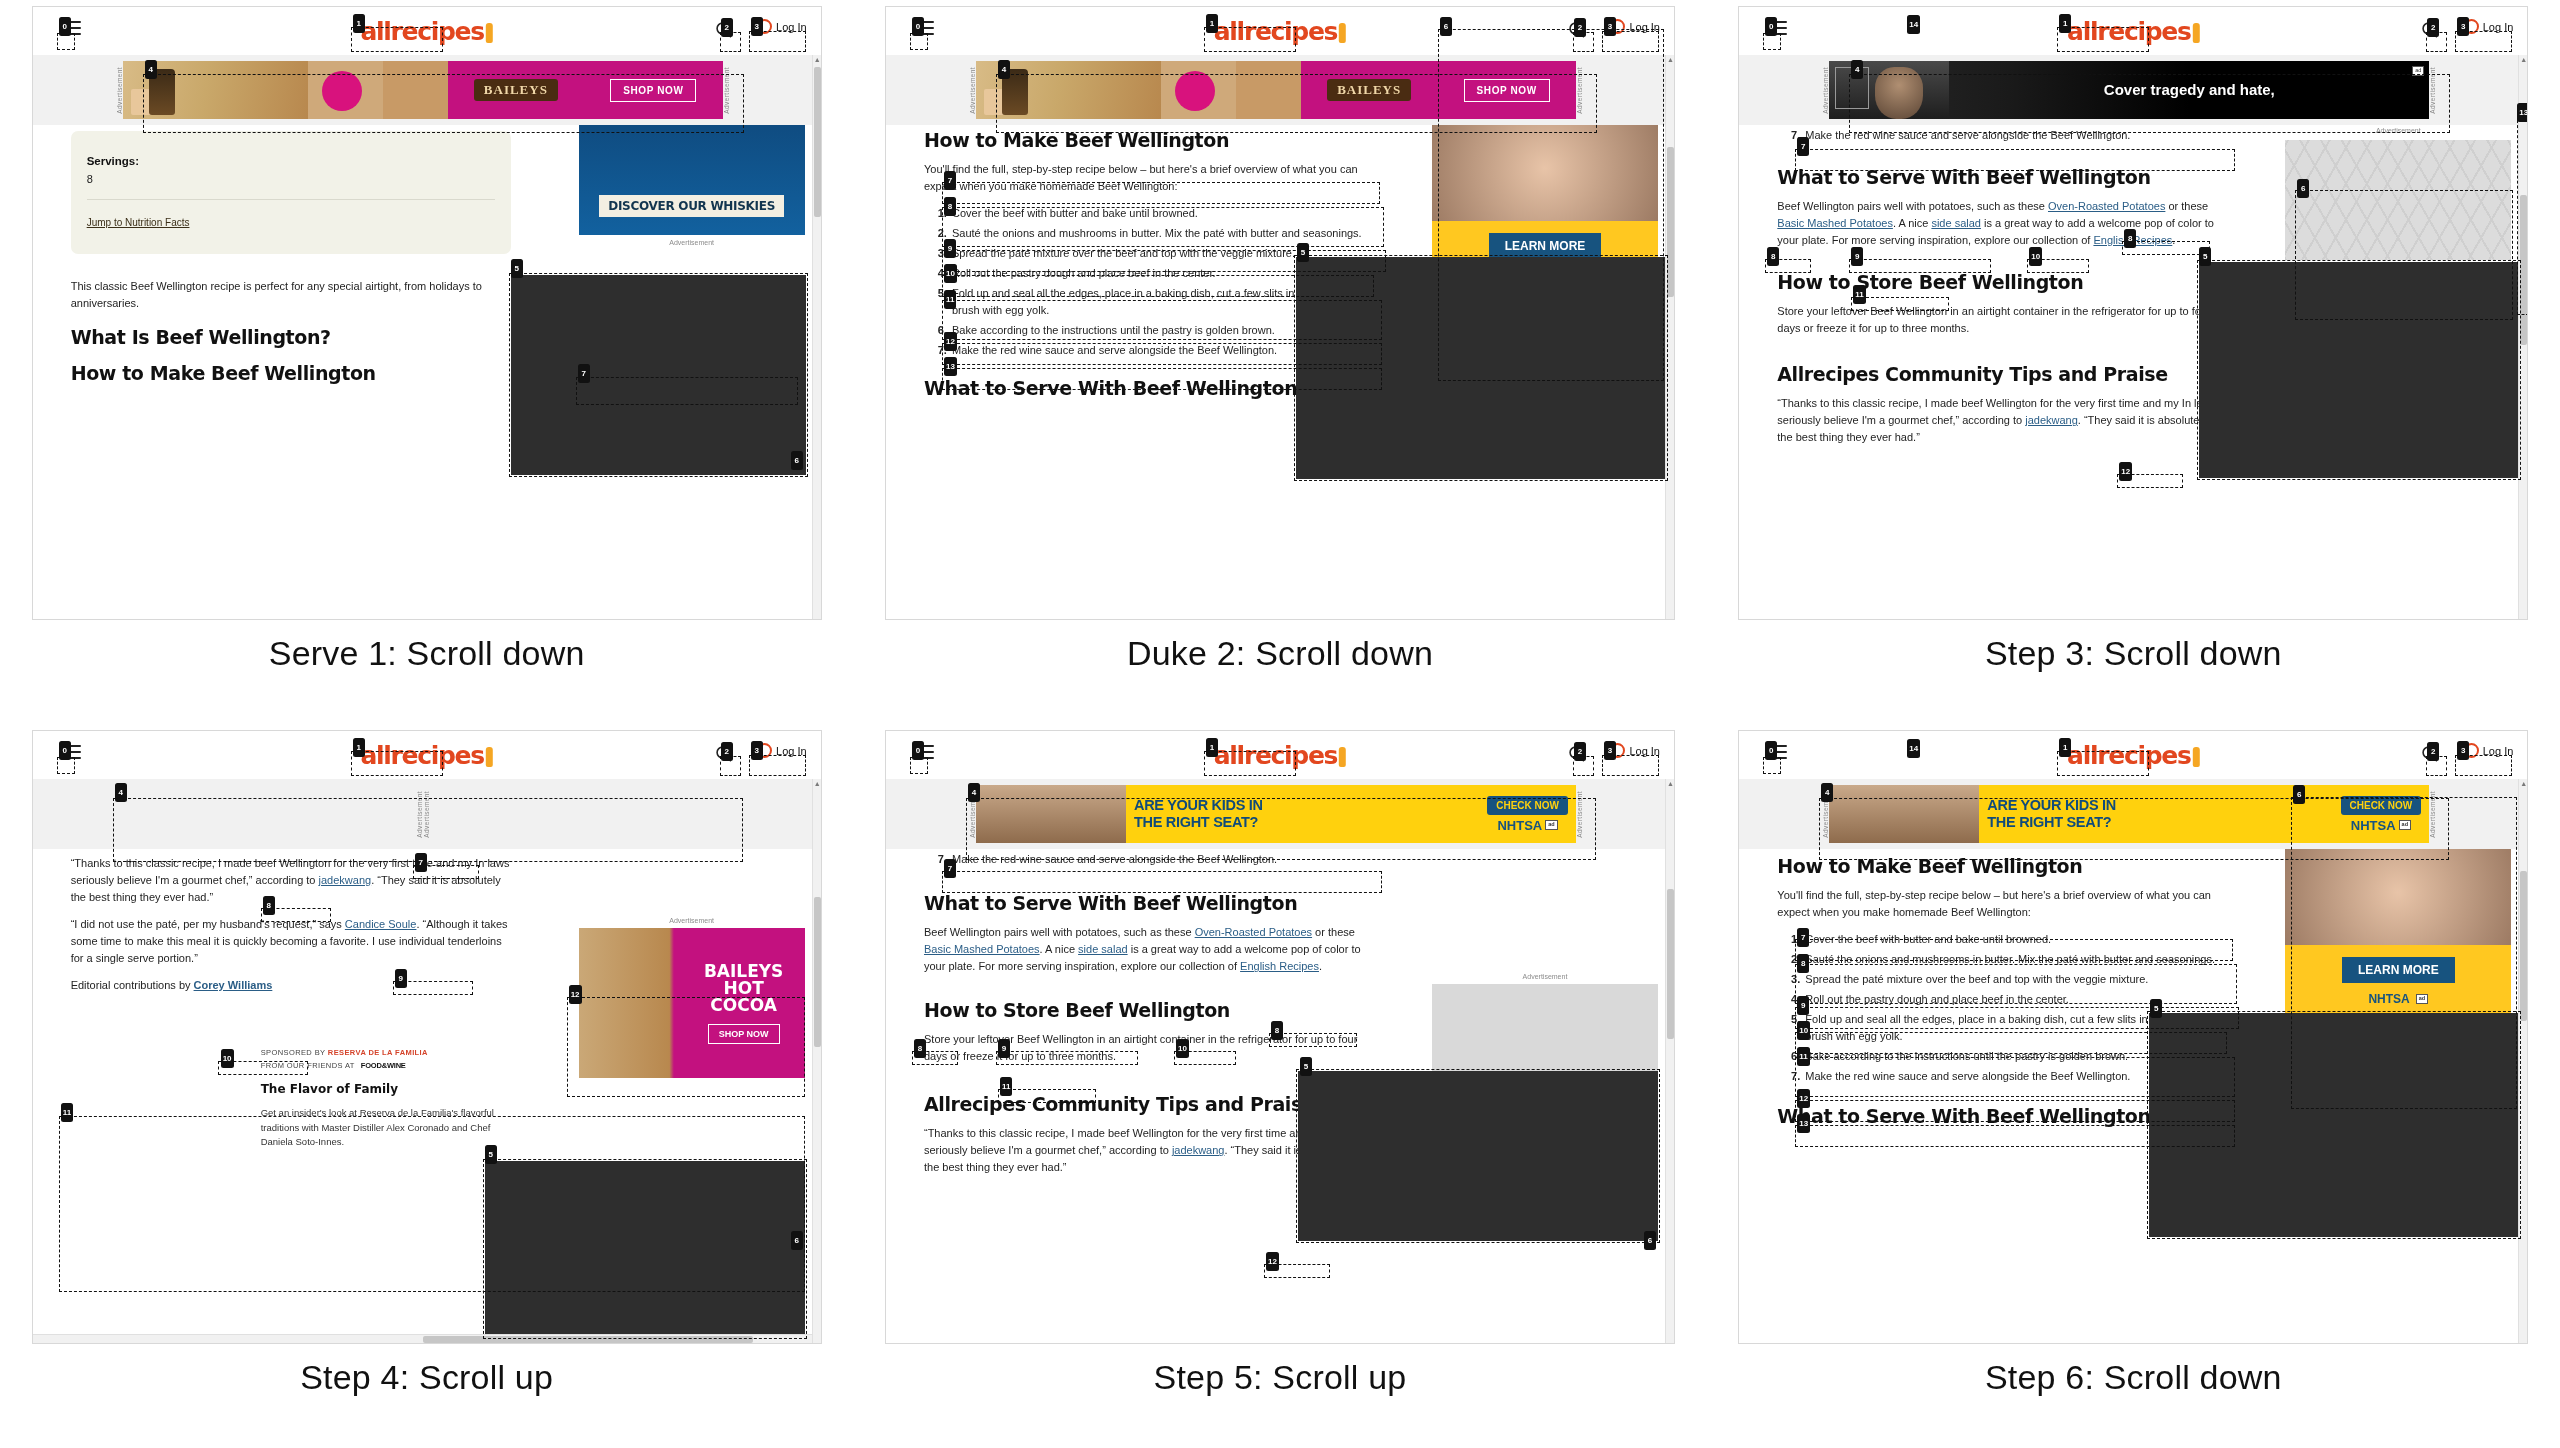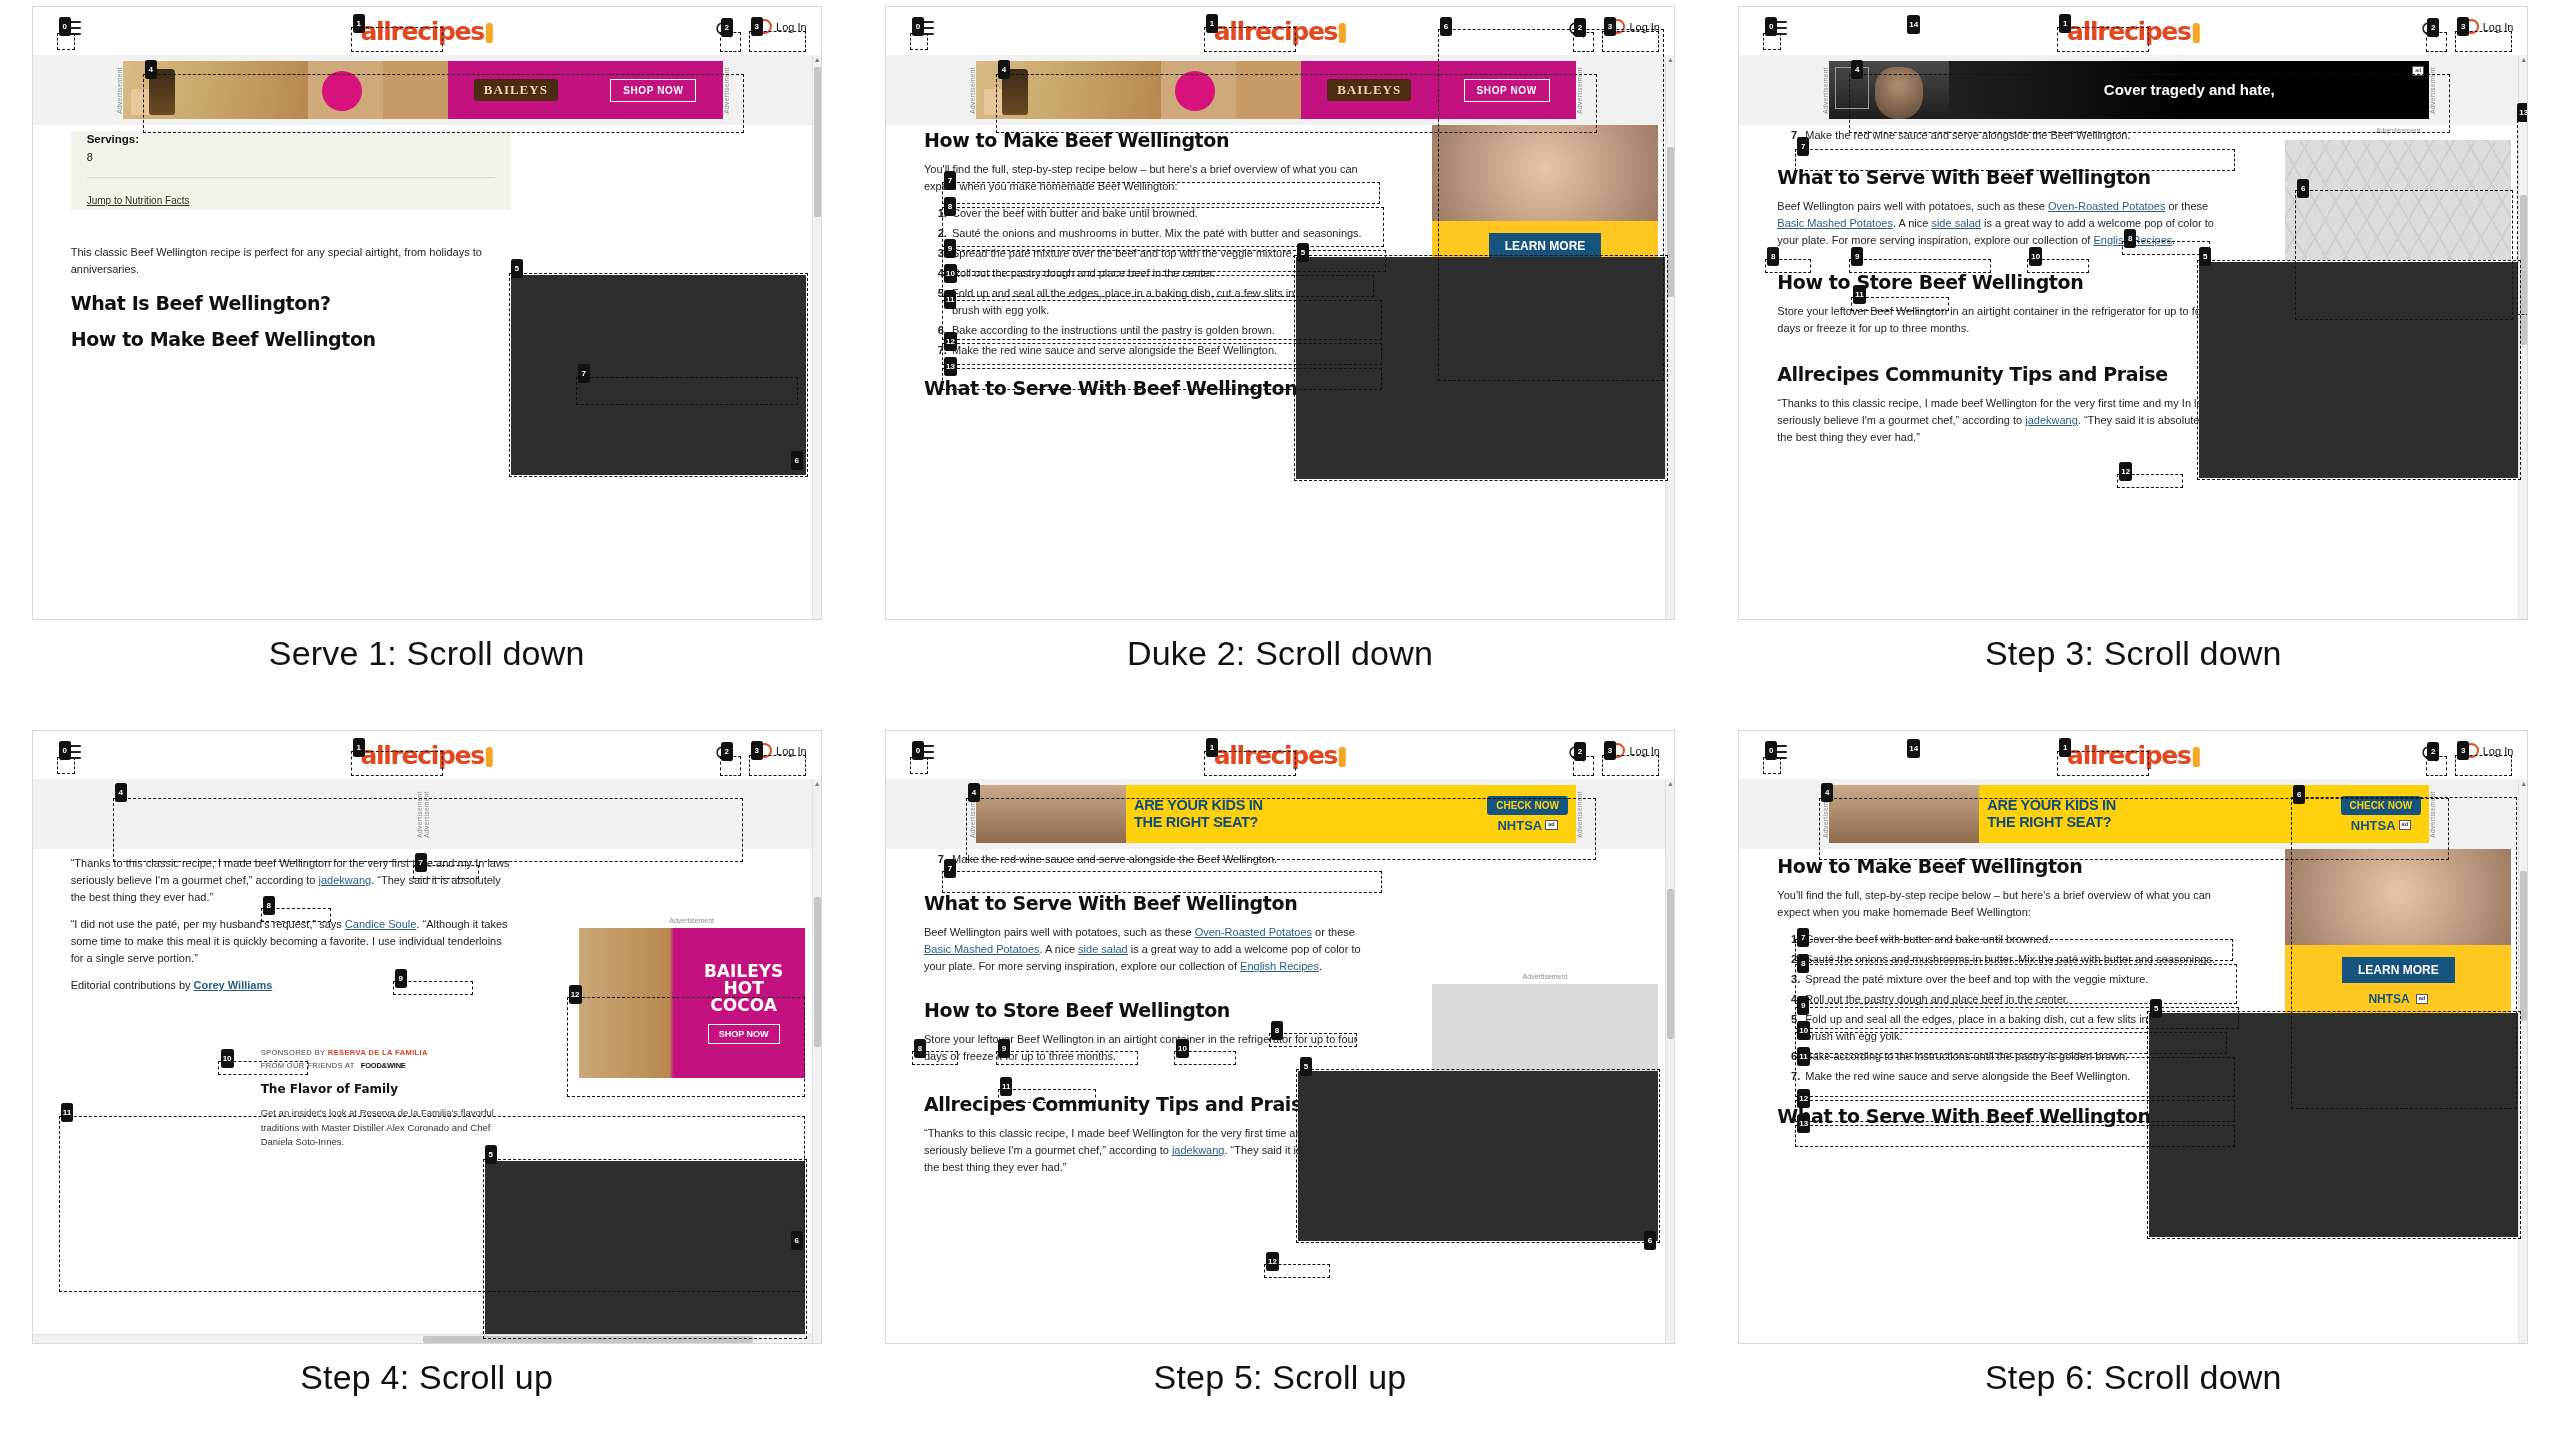--- a/index.html
+++ b/index.html
@@ -108,21 +108,21 @@
   
   .page { position:absolute; left:0; right:8px; top:118px; bottom:0; overflow:hidden; background:#fff;}
   .col { position:absolute; left:38px; width:440px; top:0; }
   .h2 { font-family:"DejaVu Sans",sans-serif; font-weight:bold; font-size:19px; color:#111; margin:14px 0 10px; letter-spacing:-0.4px;}
   .p { font-size:11px; color:#232323; line-height:1.55; margin:0 0 10px; }
   .lnk { color:#2a5d86; text-decoration:underline; }
   ol.steps { margin:6px 0 0 0; padding-left:26px; }
   ol.steps li { font-size:11px; color:#232323; line-height:1.55; margin-bottom:3px; padding-left:2px;}
   ol.steps li::marker { font-weight:bold; }
 
-  .servbox { background:#f2f2e8; padding:2px 16px; margin:6px 0 34px; }
+  .servbox { background:#f2f2e8; padding:24px 16px; margin:6px 0 24px;border-radius:7px; }
   .servbox .lab{font-weight:bold;font-size:11.5px;color:#111;}
   .servbox .val{font-size:11px;color:#222;margin-top:6px;}
   .servbox hr{border:0;border-top:1px solid #d9d9cd;margin:14px 0 12px;}
   .servbox a{font-size:10px;color:#3b2f18;text-decoration:underline;}
 
   
   .rail { position:absolute; right:8px; width:226px; top:0; }
   .railcap{font-size:7px;color:#8c8c8c;text-align:center;margin:4px 0 16px;}
   .whisky{height:110px;background:linear-gradient(#0f4c81,#12619f);display:flex;align-items:flex-end;justify-content:center;padding-bottom:18px;}
   .whisky span{background:#f3efe2;color:#12354f;font-family:"DejaVu Sans",sans-serif;font-weight:bold;font-size:12px;letter-spacing:-0.3px;padding:4px 9px;}
@@ -217,20 +217,28 @@
             <div class="lab">Servings:</div>
             <div class="val">8</div>
             <hr>
             <a href="#">Jump to Nutrition Facts</a>
           </div>
           <p class="p">This classic Beef Wellington recipe is perfect for any special airtight, from holidays to anniversaries.</p>
           <div class="h2">What Is Beef Wellington?</div>
           <div class="h2">How to Make Beef Wellington</div>
         </div>
 
+        <div class="rail">
+          <div class="whisky">
+            <span>DISCOVER OUR WHISKIES</span>
+          </div>
+          <div class="railcap">Advertisement</div>
+          <div class="railcap" style="margin:56px 0 4px">Advertisement</div>
+          <div style="height:26px;background:#ffcf33"></div>
+        </div>
       </div>
 
       <div class="overlay" style="left:478px;top:268px;width:295px;height:200px;"></div>
 
       <div class="vsb">
         <div class="arw" style="top:0">▲</div>
         <div class="thumb" style="top:12px;height:150px"></div>
       </div>
 
       <div class="box" style="left:318px;top:20px;width:92px;height:25px;"></div>

